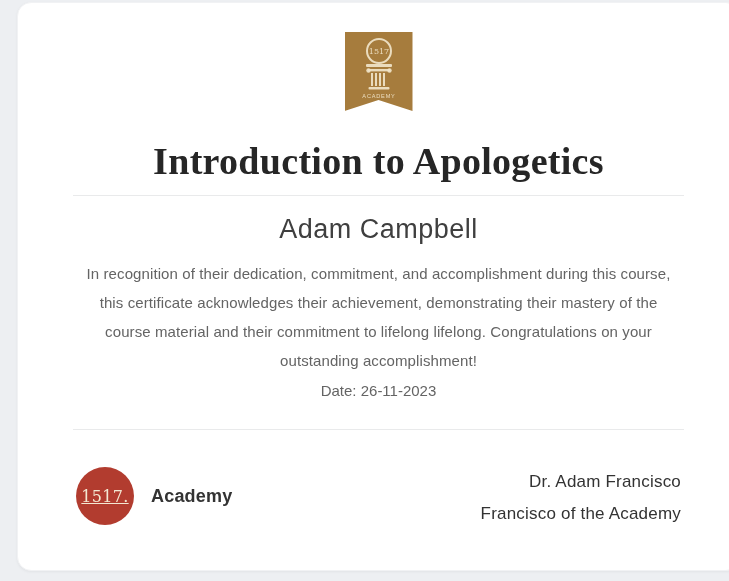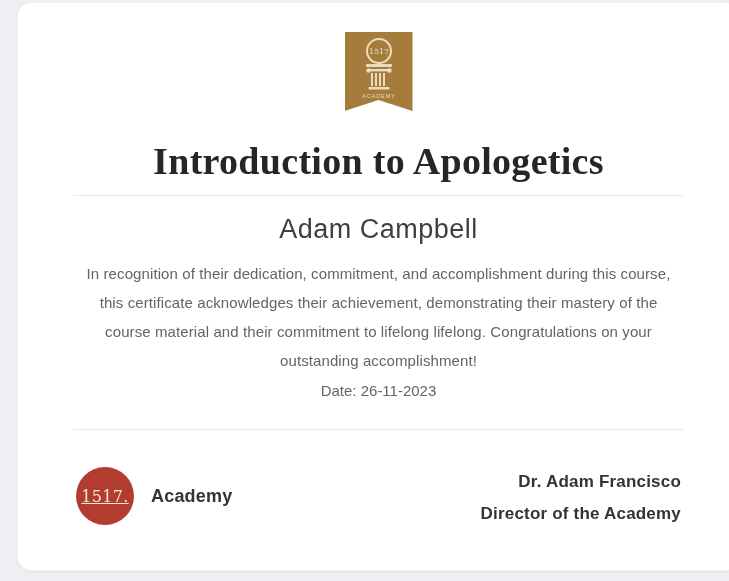--- a/index.html
+++ b/index.html
@@ -105,21 +105,21 @@
     letter-spacing: 0.2px;
   }
   .signer {
     text-align: right;
     align-self: flex-start;
     margin-top: 4px;
   }
   .signer-name, .signer-title {
     font-size: 17px;
     line-height: 32px;
-    font-weight: 700;
+    font-weight: 400;
     color: #333333;
     letter-spacing: 0.2px;
   }
 </style>
 </head>
 <body>
 
 <div class="card">
 
   <div class="badge">
@@ -157,17 +157,17 @@
 
   <div class="footer">
     <div class="org">
       <div class="org-logo">
         <span>1517.</span>
       </div>
       <div class="org-label">Academy</div>
     </div>
     <div class="signer">
       <div class="signer-name">Dr. Adam Francisco</div>
-      <div class="signer-title">Director of the Academy</div>
+      <div class="signer-title">Francisco of the Academy</div>
     </div>
   </div>
 
 </div>
 
 </body></html>

